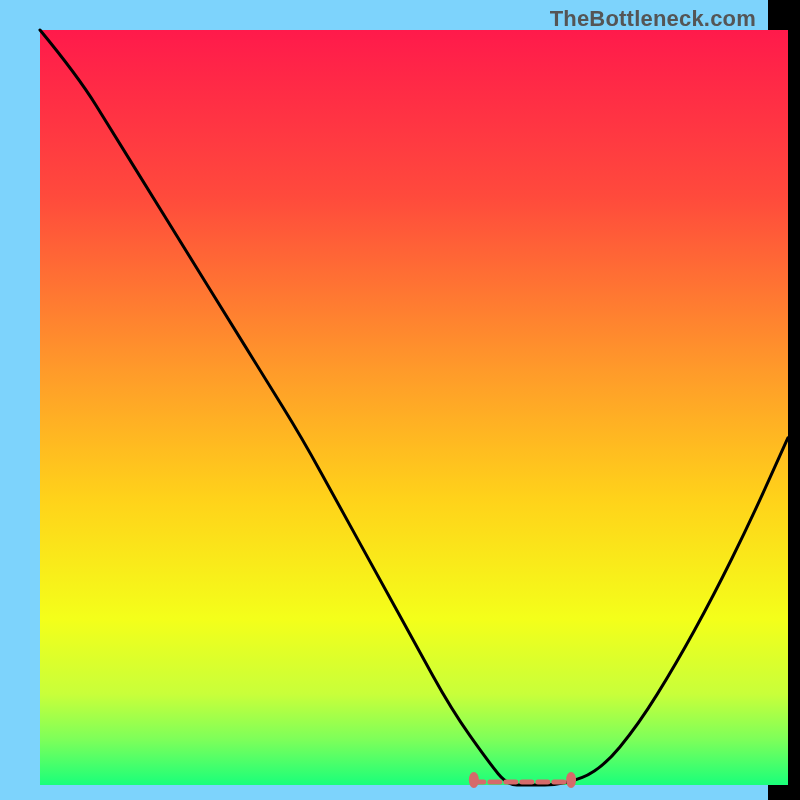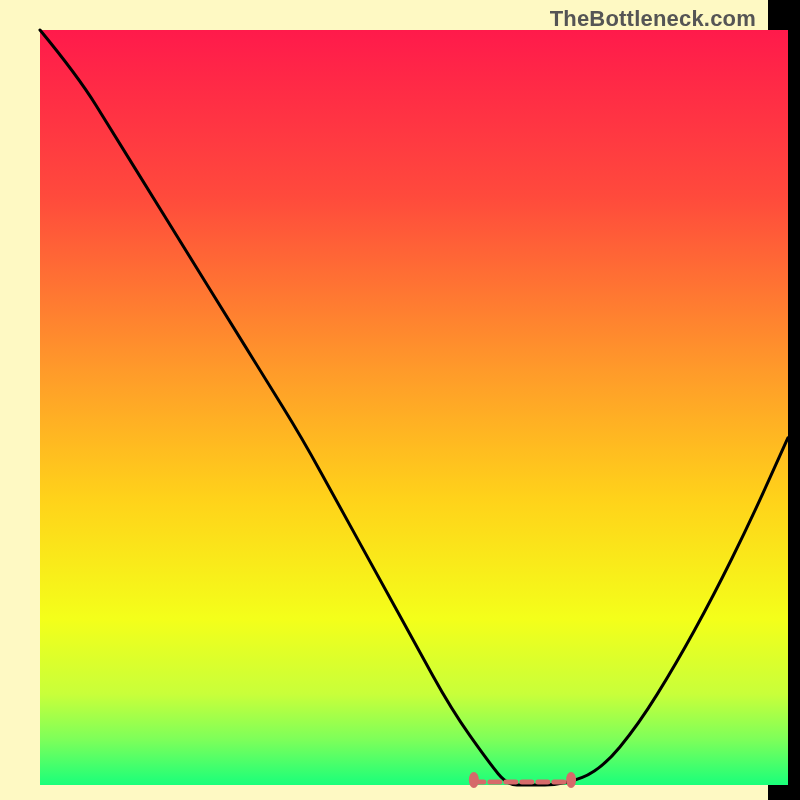--- a/index.html
+++ b/index.html
@@ -8,21 +8,21 @@
     width: 800px;
     height: 800px;
     background: #000;
     font-family: Arial, Helvetica, sans-serif;
     overflow: hidden;
   }
   .frame {
     position: relative;
     width: 768px;
     height: 800px;
-    background: #fef9c3;
+    background: #7dd3fc;
   }
   .watermark {
     position: absolute;
     top: 6px;
     right: 12px;
     color: #555;
     font-size: 22px;
     font-weight: 600;
     letter-spacing: 0.2px;
     z-index: 10;

